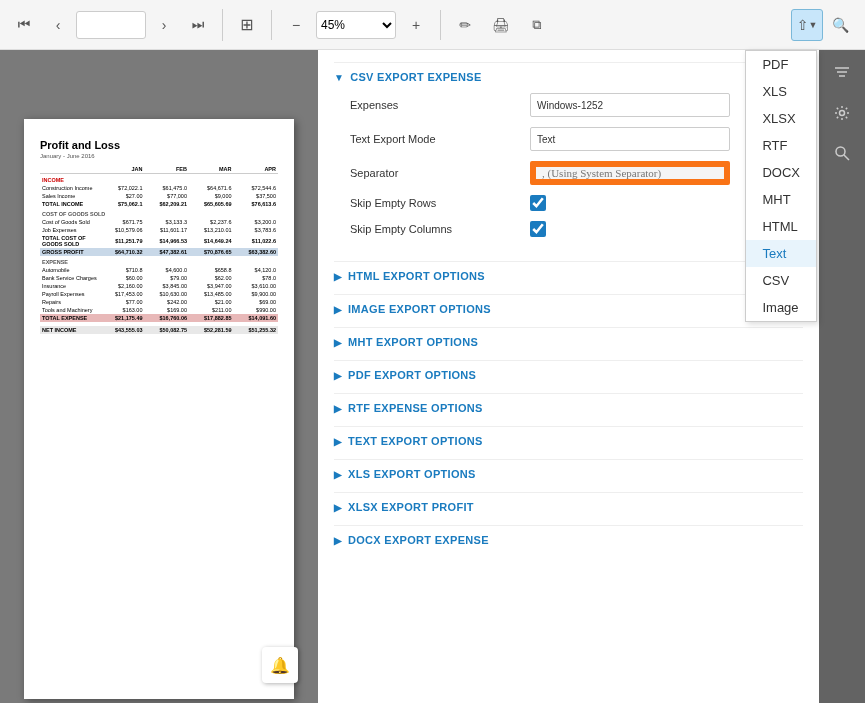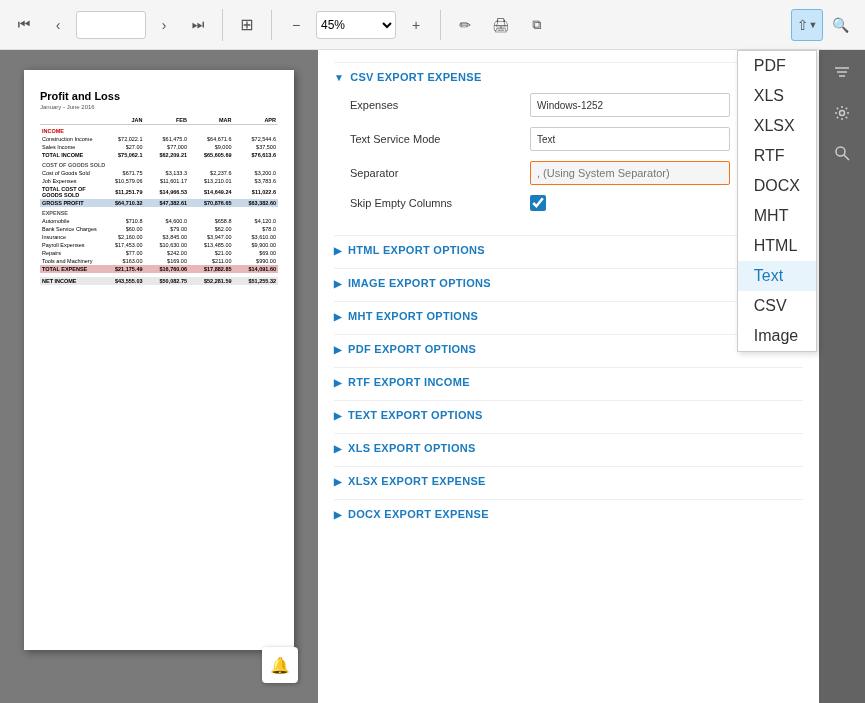--- a/index.html
+++ b/index.html
@@ -61,41 +61,41 @@
       right: 48px;
       background: #fff;
       border: 1px solid #ccc;
       box-shadow: 2px 2px 6px rgba(0,0,0,0.15);
       z-index: 100;
       min-width: 70px;
     }
     .dropdown-item {
       padding: 6px 16px;
       cursor: pointer;
-      font-size: 16px;
+      font-size: 13px;
       color: #333;
     }
     .dropdown-item.active { background: #e8f4fc; color: #1a7bbf; }
 
     
     .main {
       display: flex;
       flex: 1;
       overflow: hidden;
     }
 
     
     .pdf-panel {
       width: 318px;
       background: #7a7a7a;
       overflow: auto;
       display: flex;
-      align-items: flex-start;
+      align-items: flex-end;
       justify-content: center;
-      padding: 20px 10px;
+      padding: 4px 10px;
       position: relative;
     }
     .pdf-page {
       background: #fff;
       width: 270px;
       min-height: 580px;
       box-shadow: 2px 2px 8px rgba(0,0,0,0.4);
       padding: 20px 16px;
       font-size: 6.5px;
       position: relative;
@@ -184,26 +184,27 @@
       background: #fff;
       color: #333;
     }
     .option-checkbox {
       width: 16px; height: 16px;
       accent-color: #1a7bbf;
     }
     .option-input-gray {
       width: 200px;
       height: 24px;
-      border: 1px solid #f97316;
+      border: 6px solid #f97316;
       border-radius: 2px;
       padding: 2px 6px;
       font-size: 11px;
       background: #f5f5f5;
       color: #777;
+      font-family: Liberation Serif, serif;
     }
 
     
     .right-sidebar {
       width: 46px;
       background: #636363;
       display: flex;
       flex-direction: column;
       align-items: center;
       padding-top: 4px;
@@ -423,32 +424,38 @@
         <span>CSV EXPORT EXPENSE</span>
       </div>
       <div class="section-content">
         <div class="option-row">
           <div class="option-label">Expenses</div>
           <div class="option-value">
             <input class="option-input" type="text" value="Windows-1252" style="">
           </div>
         </div>
         <div class="option-row">
-          <div class="option-label">Text Service Mode</div>
+          <div class="option-label">Text Export Mode</div>
           <div class="option-value">
             <input class="option-input" type="text" value="Text" style="">
           </div>
         </div>
         <div class="option-row">
           <div class="option-label">Separator</div>
           <div class="option-value">
             <input class="option-input-gray" type="text" value=", (Using System Separator)" style="">
           </div>
         </div>
         <div class="option-row">
+          <div class="option-label">Skip Empty Rows</div>
+          <div class="option-value">
+            <input class="option-checkbox" type="checkbox" checked="" style="">
+          </div>
+        </div>
+        <div class="option-row">
           <div class="option-label">Skip Empty Columns</div>
           <div class="option-value">
             <input class="option-checkbox" type="checkbox" checked="" style="">
           </div>
         </div>
       </div>
     </div>
 
     <div class="section-group">
       <div class="section-toggle">
@@ -474,42 +481,42 @@
     <div class="section-group">
       <div class="section-toggle">
         <span class="arrow">▶</span>
         <span>PDF EXPORT OPTIONS</span>
       </div>
     </div>
 
     <div class="section-group">
       <div class="section-toggle">
         <span class="arrow">▶</span>
-        <span>RTF EXPORT INCOME</span>
+        <span>RTF EXPENSE OPTIONS</span>
       </div>
     </div>
 
     <div class="section-group">
       <div class="section-toggle">
         <span class="arrow">▶</span>
         <span>TEXT EXPORT OPTIONS</span>
       </div>
     </div>
 
     <div class="section-group">
       <div class="section-toggle">
         <span class="arrow">▶</span>
         <span>XLS EXPORT OPTIONS</span>
       </div>
     </div>
 
     <div class="section-group">
       <div class="section-toggle">
         <span class="arrow">▶</span>
-        <span>XLSX EXPORT EXPENSE</span>
+        <span>XLSX EXPORT PROFIT</span>
       </div>
     </div>
 
     <div class="section-group">
       <div class="section-toggle">
         <span class="arrow">▶</span>
         <span>DOCX EXPORT EXPENSE</span>
       </div>
     </div>
 

